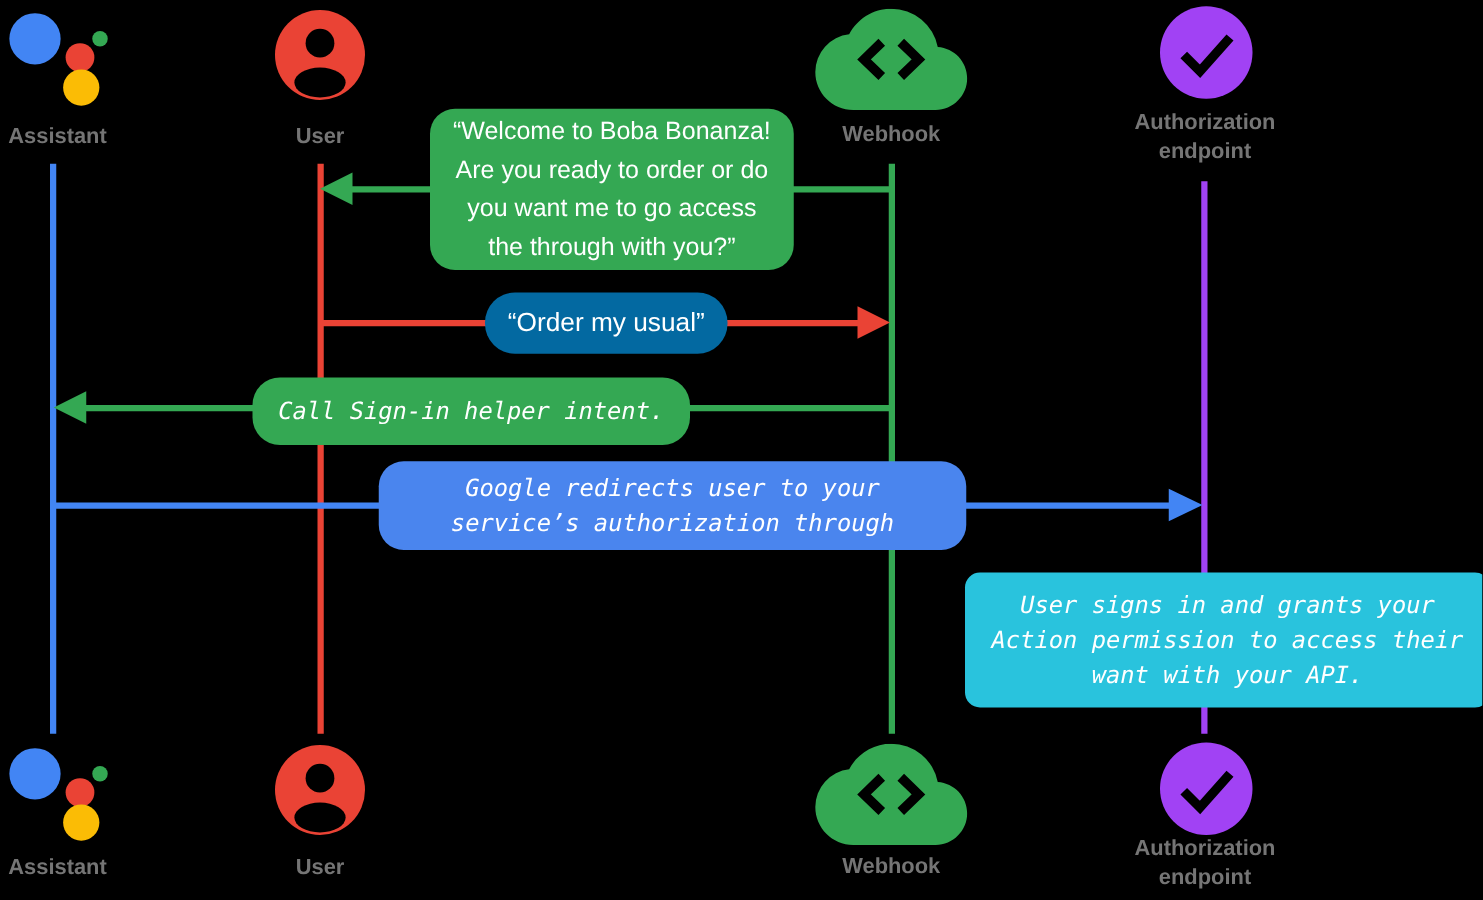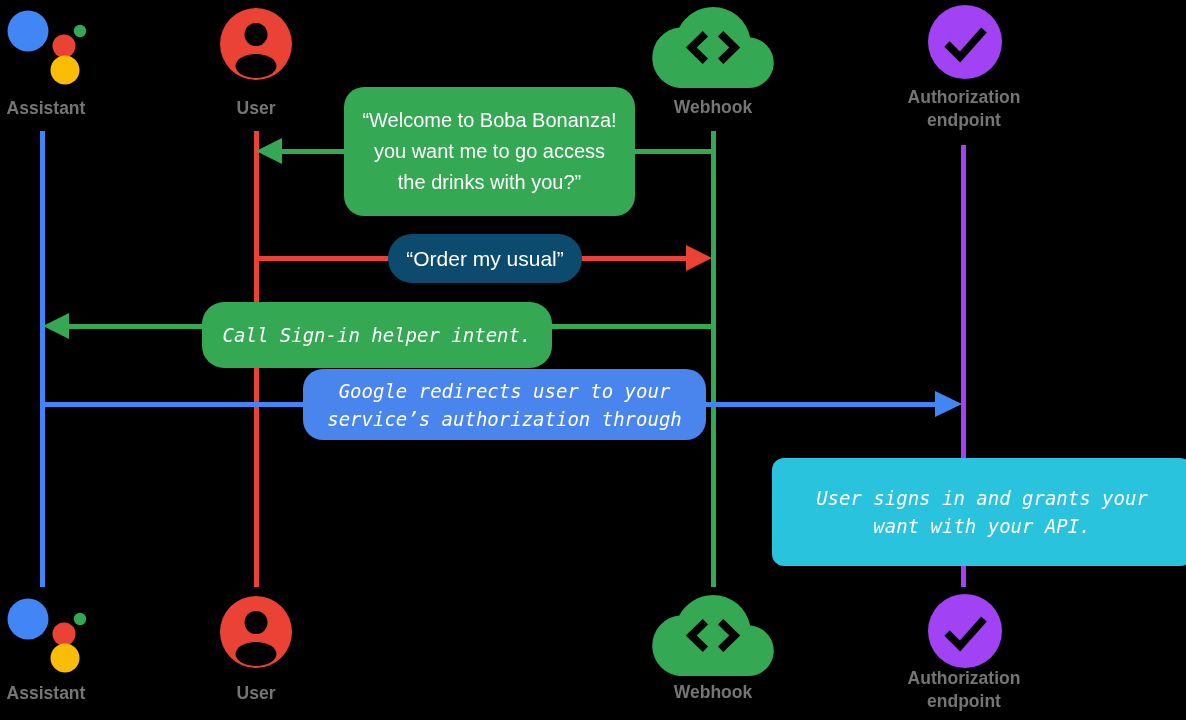--- a/index.html
+++ b/index.html
@@ -22,26 +22,26 @@
   .head-right{border-top:13px solid transparent;border-bottom:13px solid transparent;}
   .h1{left:256px;top:138px;border-right:26px solid #34a853;}
   .h2{left:686px;top:245px;border-left:26px solid #ea4335;}
   .h3{left:43px;top:313px;border-right:26px solid #34a853;}
   .h4{left:935px;top:391px;border-left:27px solid #4285f4;}
 
   .box{position:absolute;display:flex;flex-direction:column;justify-content:center;
        align-items:center;color:#fff;text-align:left;}
   .box1{left:344px;top:87px;width:291px;height:129px;border-radius:20px;background:#34a853;
         font-size:20px;line-height:31px;}
-  .box2{left:388px;top:234px;width:194px;height:49px;border-radius:24px;background:#0c4a6e;
+  .box2{left:388px;top:234px;width:194px;height:49px;border-radius:24px;background:#0369a1;
         font-size:21px;}
   .mono{font-family:"DejaVu Sans Mono",monospace;font-style:italic;}
-  .box3{left:202px;top:302px;width:350px;height:66px;border-radius:22px;background:#34a853;
+  .box3{left:202px;top:302px;width:350px;height:54px;border-radius:22px;background:#34a853;
         font-size:19px;}
-  .box4{left:303px;top:369px;width:403px;height:71px;border-radius:20px;background:#4a85ee;
+  .box4{left:303px;top:369px;width:470px;height:71px;border-radius:20px;background:#4a85ee;
         font-size:19px;line-height:28px;}
   .box5{left:772px;top:458px;width:420px;height:108px;border-radius:12px;background:#29c3dd;
         font-size:19px;line-height:28px;}
 
   .icon{position:absolute;}
   .actor-label{position:absolute;color:#757575;font-size:17.5px;font-weight:600;
                text-align:center;line-height:23px;}
   .lb-assistant-top{left:-14px;top:97px;width:120px;}
   .lb-user-top{left:196px;top:97px;width:120px;}
   .lb-webhook-top{left:653px;top:96px;width:120px;}
@@ -65,39 +65,41 @@
   <div class="head head-left h1"></div>
   <div class="aline aline2"></div>
   <div class="head head-right h2"></div>
   <div class="aline aline3"></div>
   <div class="head head-left h3"></div>
   <div class="aline aline4"></div>
   <div class="head head-right h4"></div>
 
   <div class="box box1">
     <div>“Welcome to Boba Bonanza!</div>
+    <div>Are you ready to order or do</div>
     <div>you want me to go access</div>
-    <div>the drinks with you?”</div>
+    <div>the through with you?”</div>
   </div>
 
   <div class="box box2">
     <div>“Order my usual”</div>
   </div>
 
   <div class="box box3 mono">
     <div>Call Sign-in helper intent.</div>
   </div>
 
   <div class="box box4 mono">
     <div>Google redirects user to your</div>
     <div>service’s authorization through</div>
   </div>
 
   <div class="box box5 mono">
     <div>User signs in and grants your</div>
+    <div>Action permission to access their</div>
     <div>want with your API.</div>
   </div>
 
   <svg class="icon" style="left:6px;top:8px" width="92" height="80">
     <circle cx="22" cy="23" r="20.5" fill="#4285f4"></circle>
     <circle cx="58" cy="38" r="11.5" fill="#ea4335"></circle>
     <circle cx="74" cy="23" r="6.2" fill="#34a853"></circle>
     <circle cx="59" cy="62" r="14.5" fill="#fbbc05"></circle>
   </svg>
   <svg class="icon" style="left:216px;top:6px" width="80" height="80">

